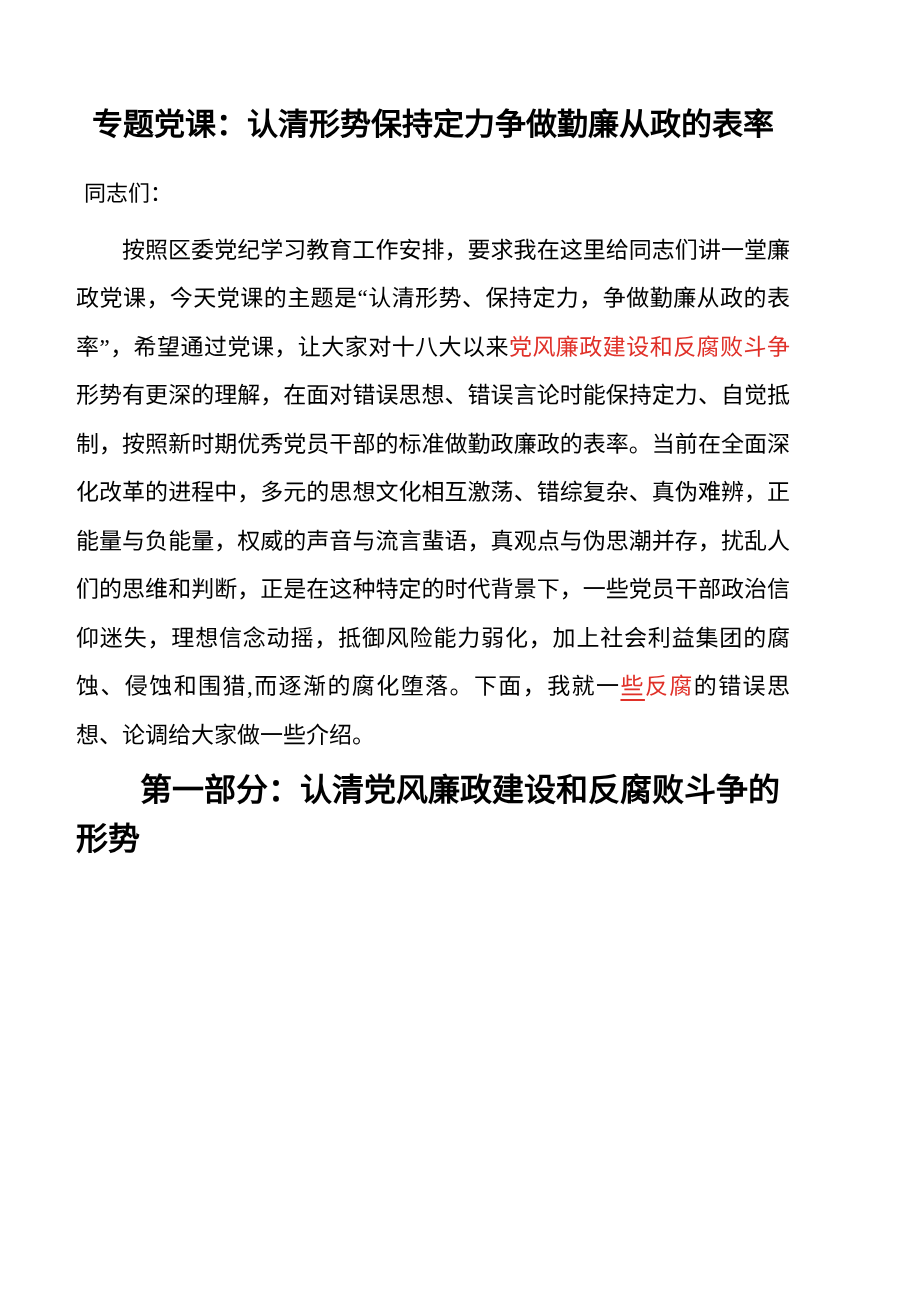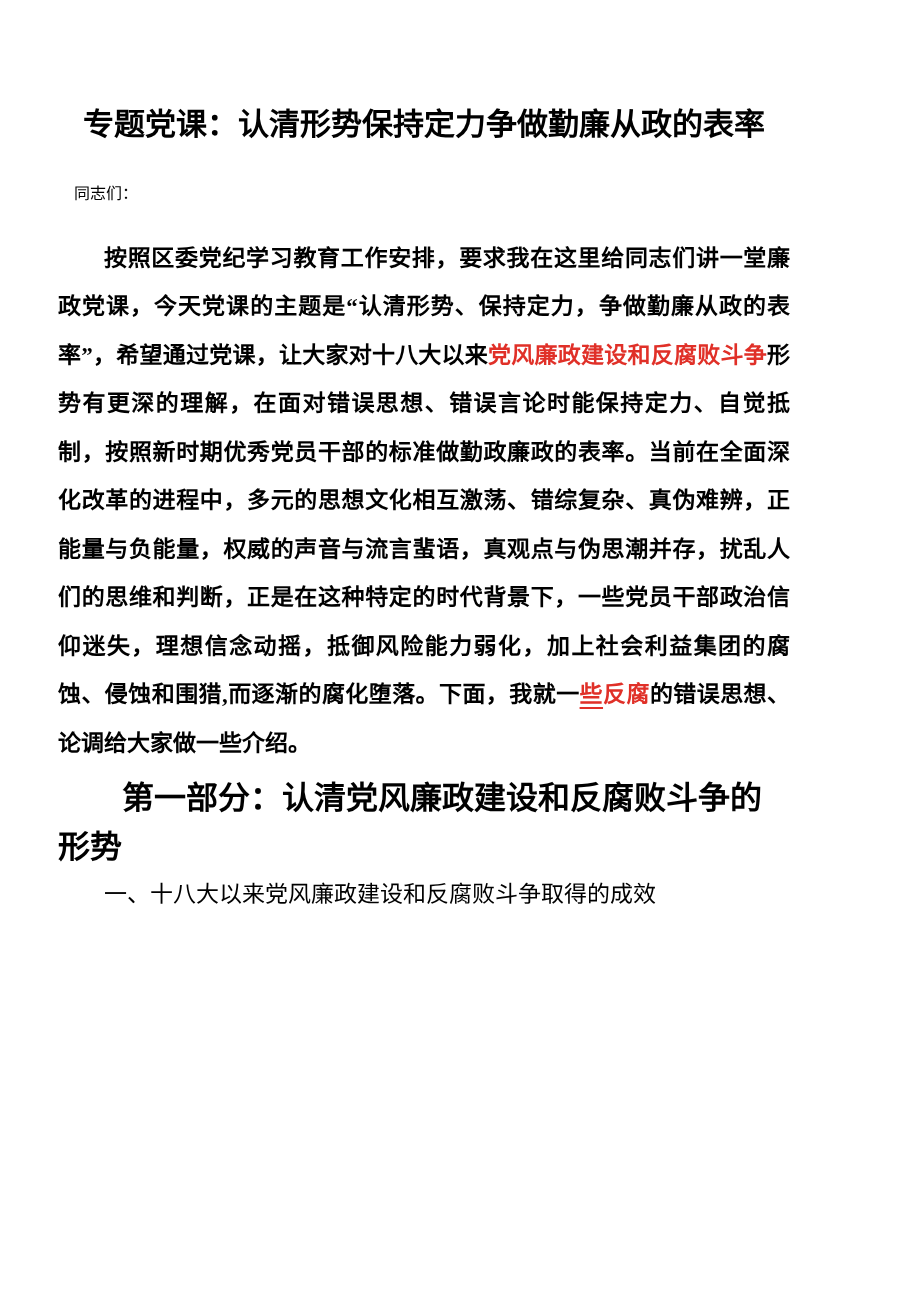--- a/index.html
+++ b/index.html
@@ -17,46 +17,45 @@
     width: 920px;
     height: 1301px;
     overflow: hidden;
     font-family: "Liberation Serif", "DejaVu Serif", serif;
     color: var(--text-color);
   }
   .page {
     width: 920px;
     height: 1301px;
     background: var(--page-bg);
-    padding: 96px 130px 0 58px;
+    padding: 96px 130px 0 76px;
   }
   .doc-title {
     font-family: "Liberation Sans", "DejaVu Sans", sans-serif;
     font-weight: 700;
     font-size: 31px;
     line-height: 58px;
     text-align: center;
     color: var(--text-color);
     margin: 0 0 16px 0;
   }
   .salutation {
-    font-size: 16px;
+    font-size: 22px;
     line-height: 48.5px;
-    margin: 16px;
+    margin: 8px;
   }
   .doc-body { margin: 0; }
   .para {
     font-size: 23px;
     line-height: 48.5px;
     text-align: justify;
     text-justify: inter-character;
     text-indent: 2em;
     margin: 0;
     color: var(--text-color);
-    font-weight: bold;
   }
   .heading {
     font-family: "Liberation Sans", "DejaVu Sans", sans-serif;
     font-weight: 700;
     font-size: 32px;
     line-height: 48.5px;
     text-indent: 2em;
     margin: 6px 0 0 0;
     color: var(--text-color);
   }
@@ -80,15 +79,14 @@
 <body>
 
 <div class="page">
   <h1 class="doc-title">专题党课：认清形势保持定力争做勤廉从政的表率</h1>
 
   <p class="salutation">同志们：</p>
 
   <div class="doc-body">
       <div class="para"><span class="run-normal">按照区委党纪学习教育工作安排，要求我在这里给同志们讲一堂廉政党课，今天党课的主题是“认清形势、保持定力，争做勤廉从政的表率”，希望通过党课，让大家对十八大以来</span><span class="run-red">党风廉政建设和反腐败斗争</span><span class="run-normal">形势有更深的理解，在面对错误思想、错误言论时能保持定力、自觉抵制，按照新时期优秀党员干部的标准做勤政廉政的表率。当前在全面深化改革的进程中，多元的思想文化相互激荡、错综复杂、真伪难辨，正能量与负能量，权威的声音与流言蜚语，真观点与伪思潮并存，扰乱人们的思维和判断，正是在这种特定的时代背景下，一些党员干部政治信仰迷失，理想信念动摇，抵御风险能力弱化，加上社会利益集团的腐蚀、侵蚀和围猎,而逐渐的腐化堕落。下面，我就一</span><span class="run-red-underline">些</span><span class="run-red">反腐</span><span class="run-normal">的错误思想、论调给大家做一些介绍。</span></div>
       <div class="heading"><span class="run-normal">第一部分：认清党风廉政建设和反腐败斗争的形势</span></div>
-      <div class="subheading"><span class="run-normal">一、十八大以来党风廉政建设和反腐败斗争取得的成效</span></div>
     </div>
 </div>
 
 </body></html>

